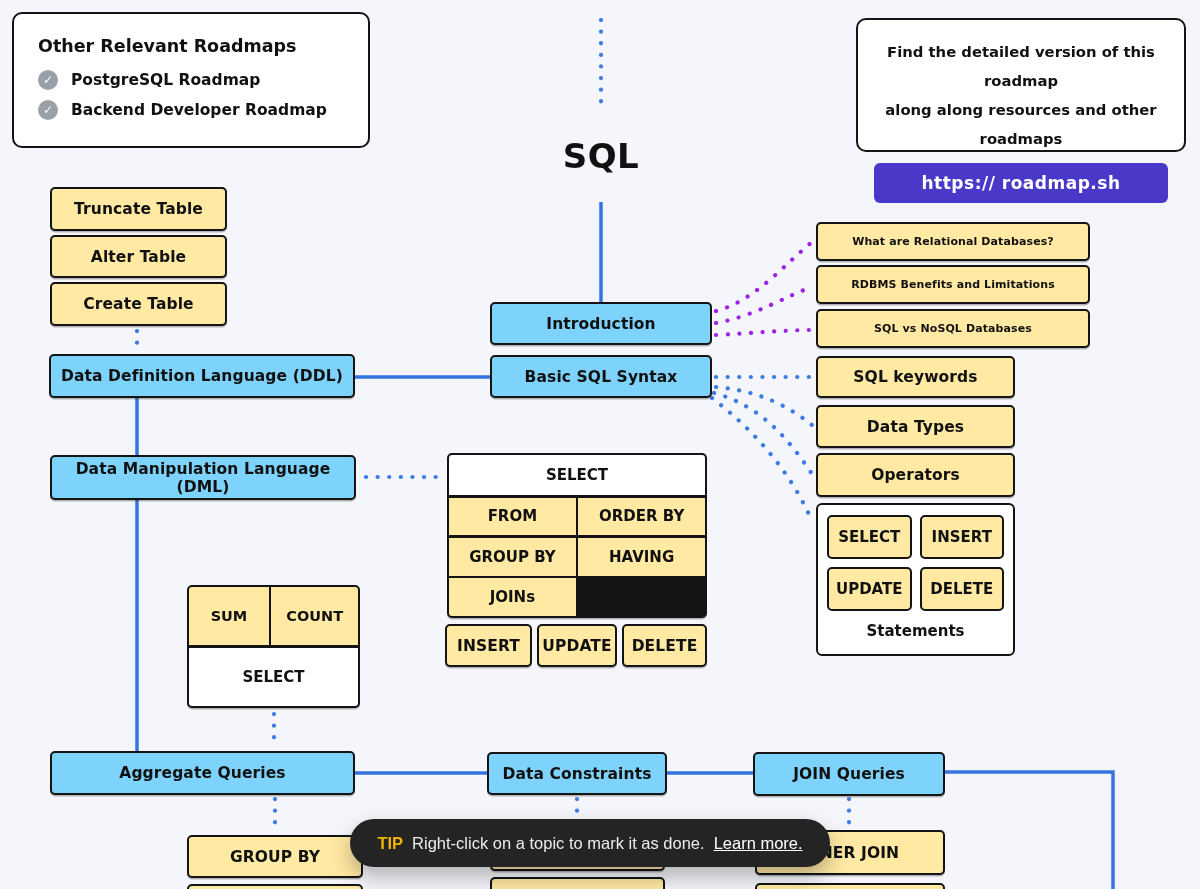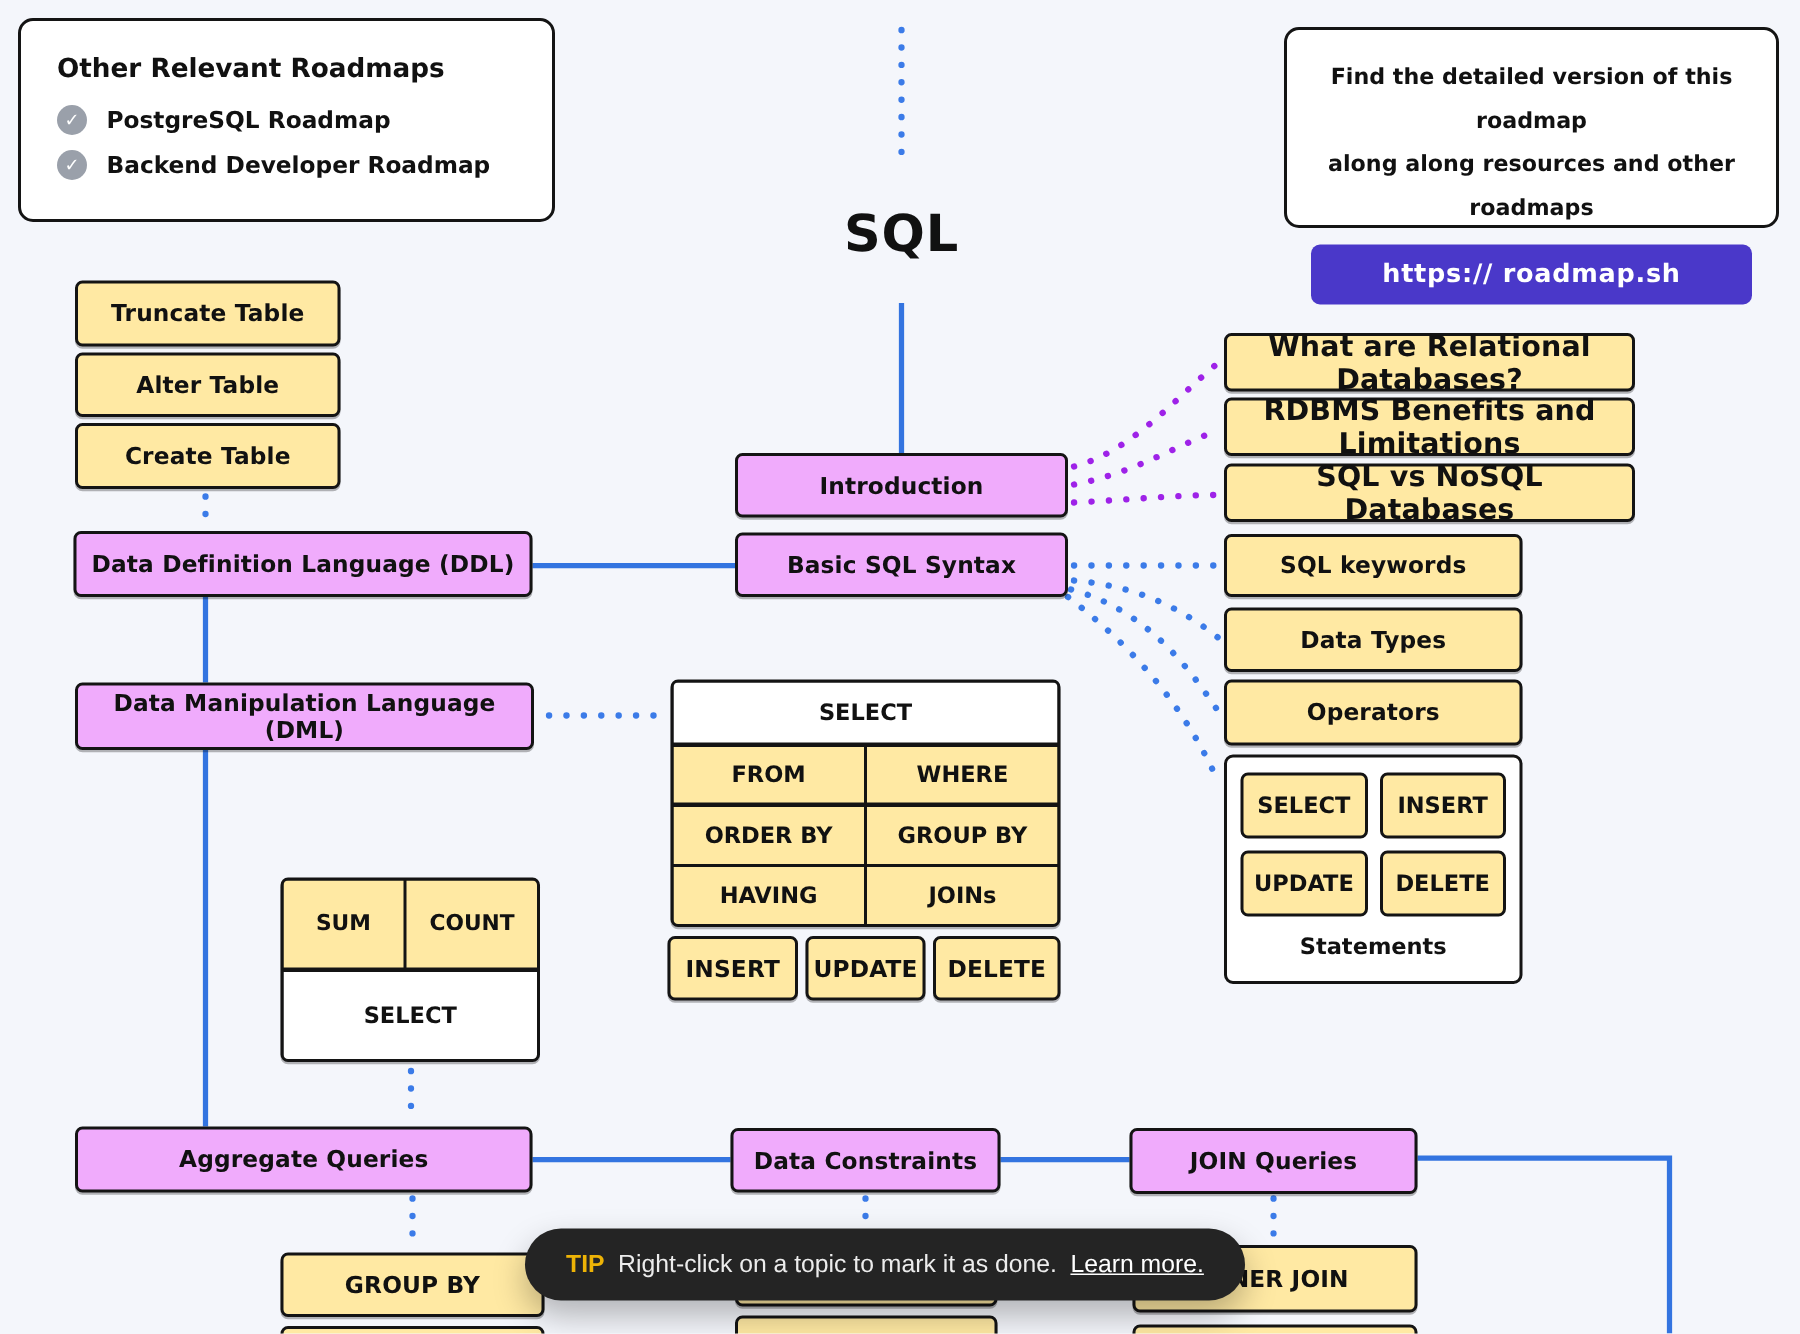--- a/index.html
+++ b/index.html
@@ -14,23 +14,23 @@
   svg.wires { position:absolute; left:0; top:0; z-index:1; }
 
   .node {
     position:absolute; z-index:2;
     display:flex; align-items:center; justify-content:center;
     border:2.5px solid #141414; border-radius:5px;
     font-size:15.5px; font-weight:600; letter-spacing:.1px;
     box-shadow:0 1.5px 0 rgba(0,0,0,.28);
     cursor:pointer; text-align:center;
   }
-  .yellow { background:#f0abfc; }
+  .yellow { background:#7dd3fc; }
   .cream  { background:#ffe9a3; }
-  .sm { font-size:19px; }
+  .sm { font-size:11px; }
 
   .page-title {
     position:absolute; z-index:2; left:490px; top:136px; width:222px;
     text-align:center; font-size:34px; font-weight:700; letter-spacing:.5px;
   }
 
   
   .card {
     position:absolute; z-index:3; background:#fff;
     border:2.5px solid #141414; border-radius:10px;
@@ -170,21 +170,20 @@
 <div class="node yellow" style="left:49px;top:354px;width:306px;height:44px">Data Definition Language (DDL)</div>
 <div class="node yellow" style="left:50px;top:455px;width:306px;height:45px">Data Manipulation Language (DML)</div>
 <div class="node yellow" style="left:50px;top:751px;width:305px;height:44px">Aggregate Queries</div>
 
 <div class="node yellow" style="left:490px;top:302px;width:222px;height:43px">Introduction</div>
 <div class="node yellow" style="left:490px;top:355px;width:222px;height:43px">Basic SQL Syntax</div>
 
 <div class="sel-table">
   <div class="cell head">SELECT</div>
   <div class="cell">FROM</div>
-  <div class="cell">WHERE</div>
   <div class="cell">ORDER BY</div>
   <div class="cell">GROUP BY</div>
   <div class="cell">HAVING</div>
   <div class="cell">JOINs</div>
 </div>
 <div class="node cream" style="left:445px;top:624px;width:87px;height:43px">INSERT</div>
 <div class="node cream" style="left:537px;top:624px;width:80px;height:43px">UPDATE</div>
 <div class="node cream" style="left:622px;top:624px;width:85px;height:43px">DELETE</div>
 
 <div class="agg-group">

